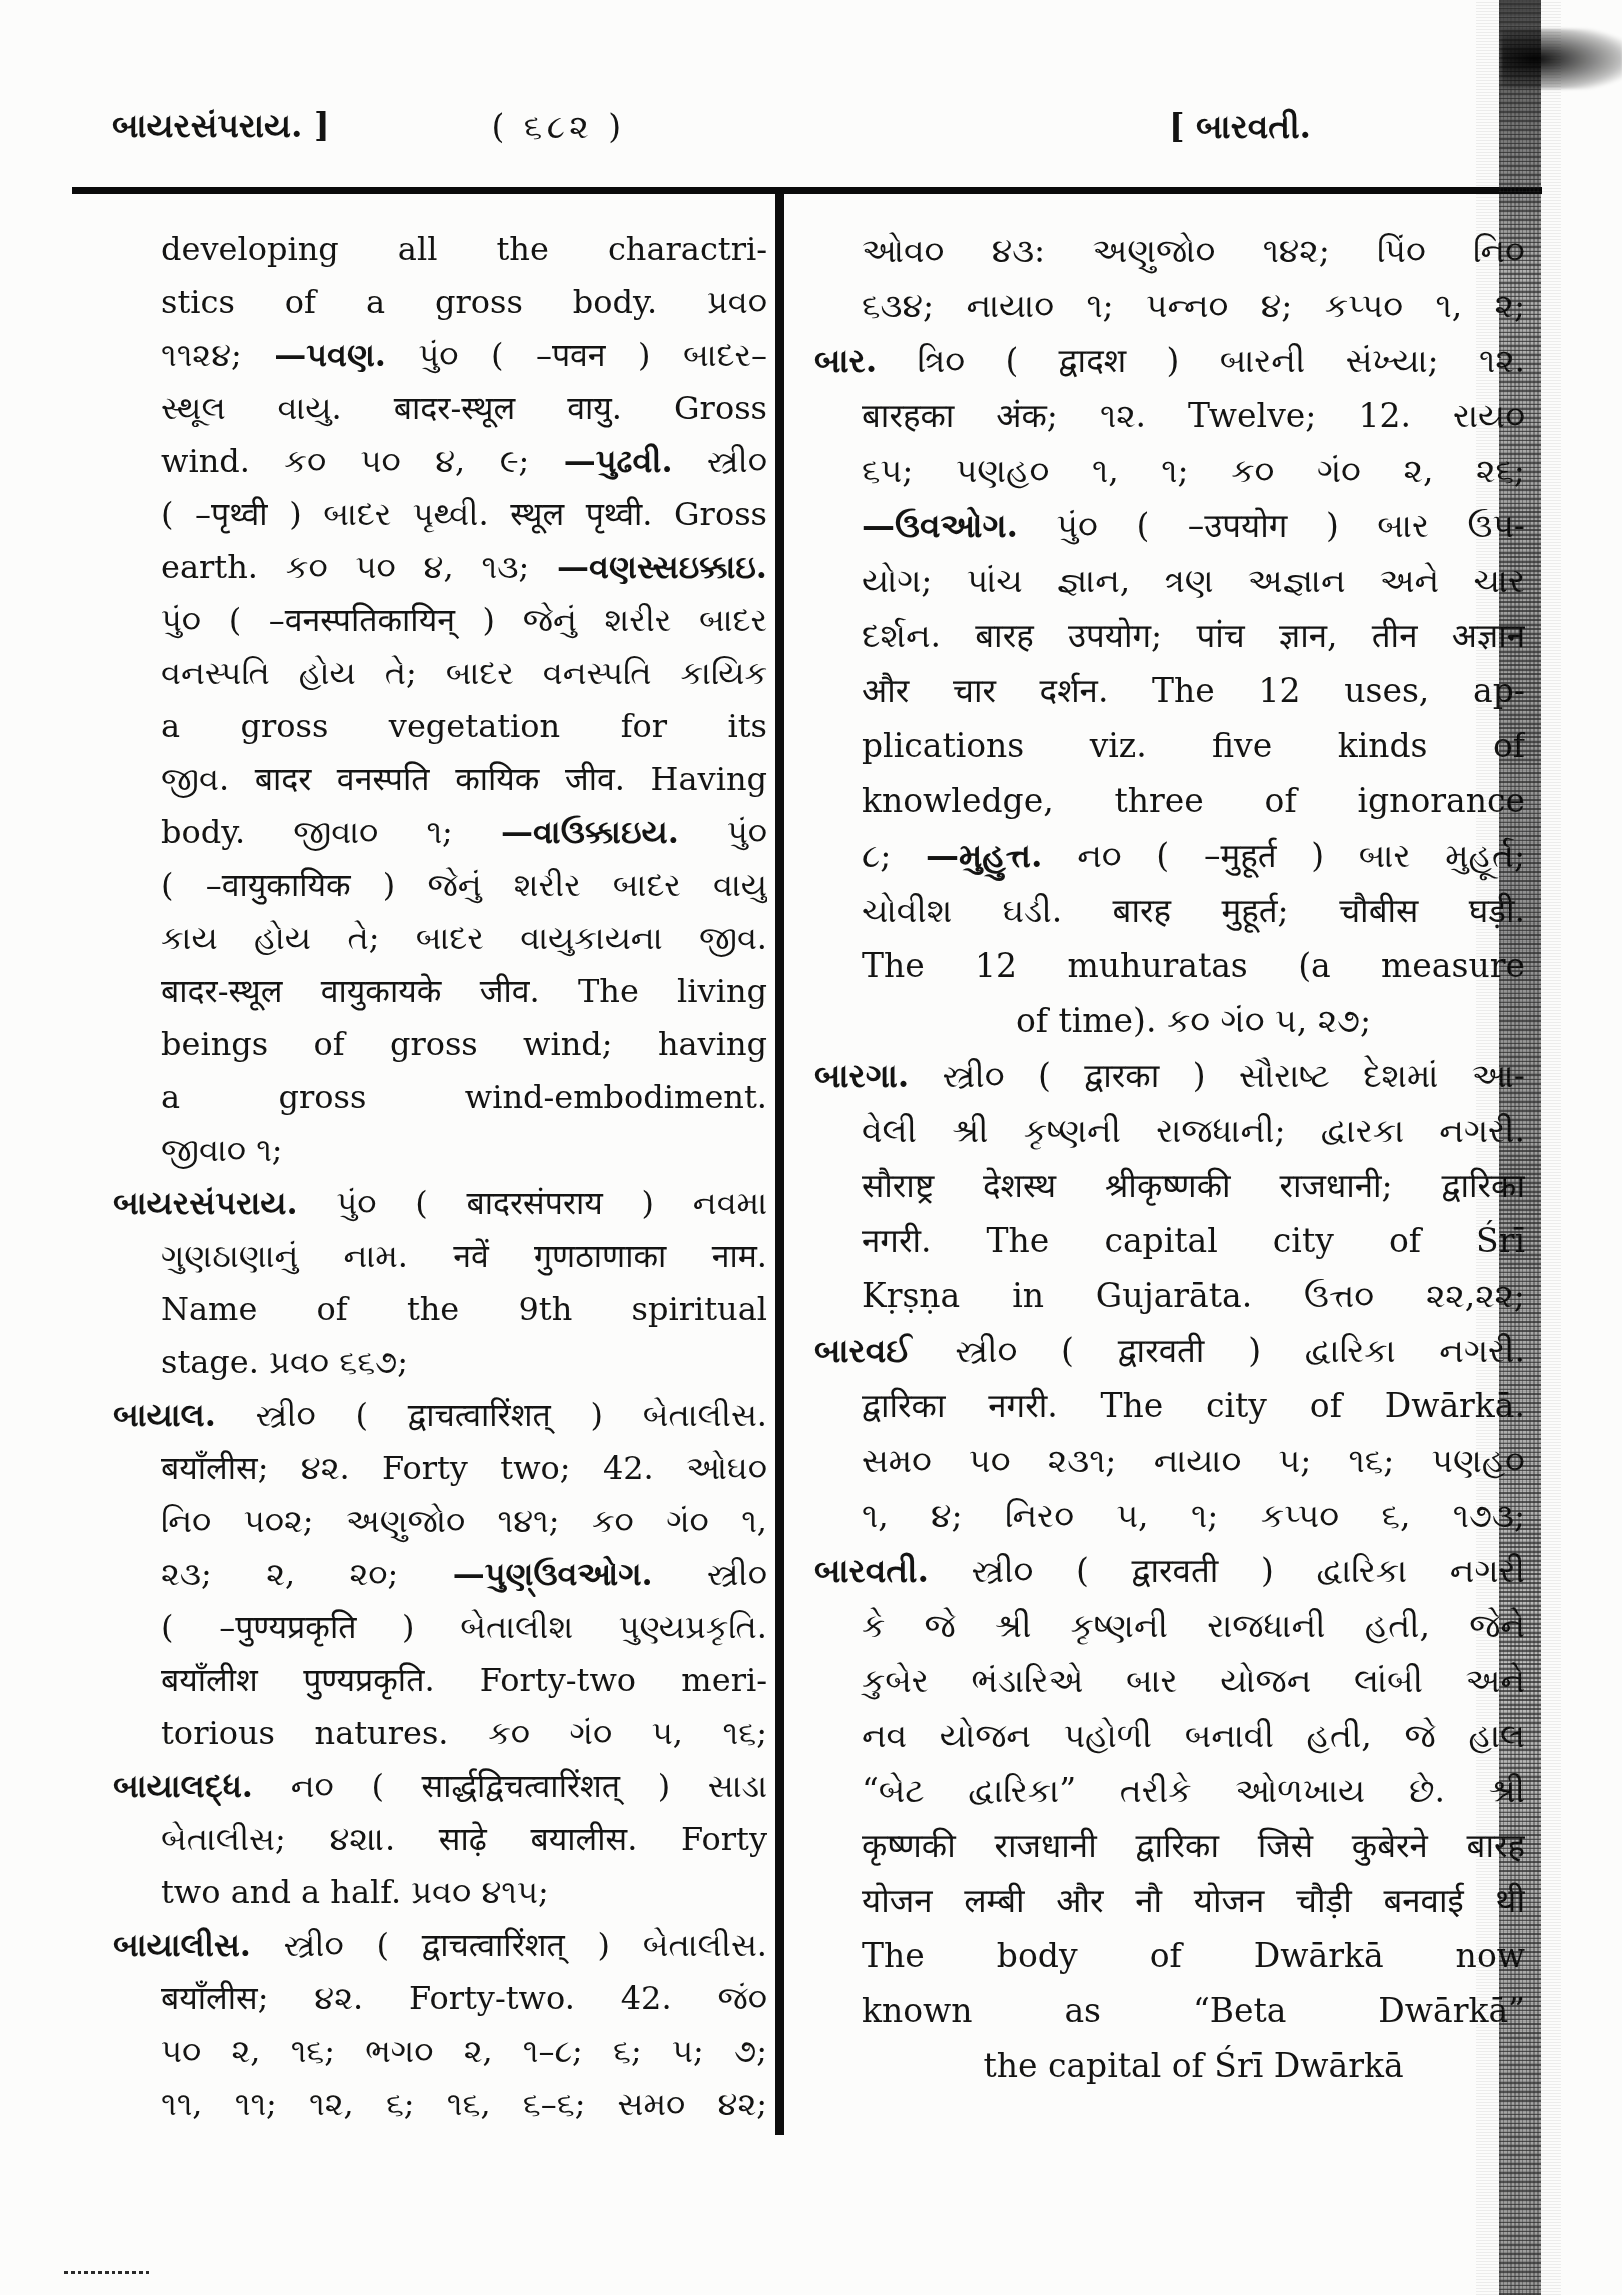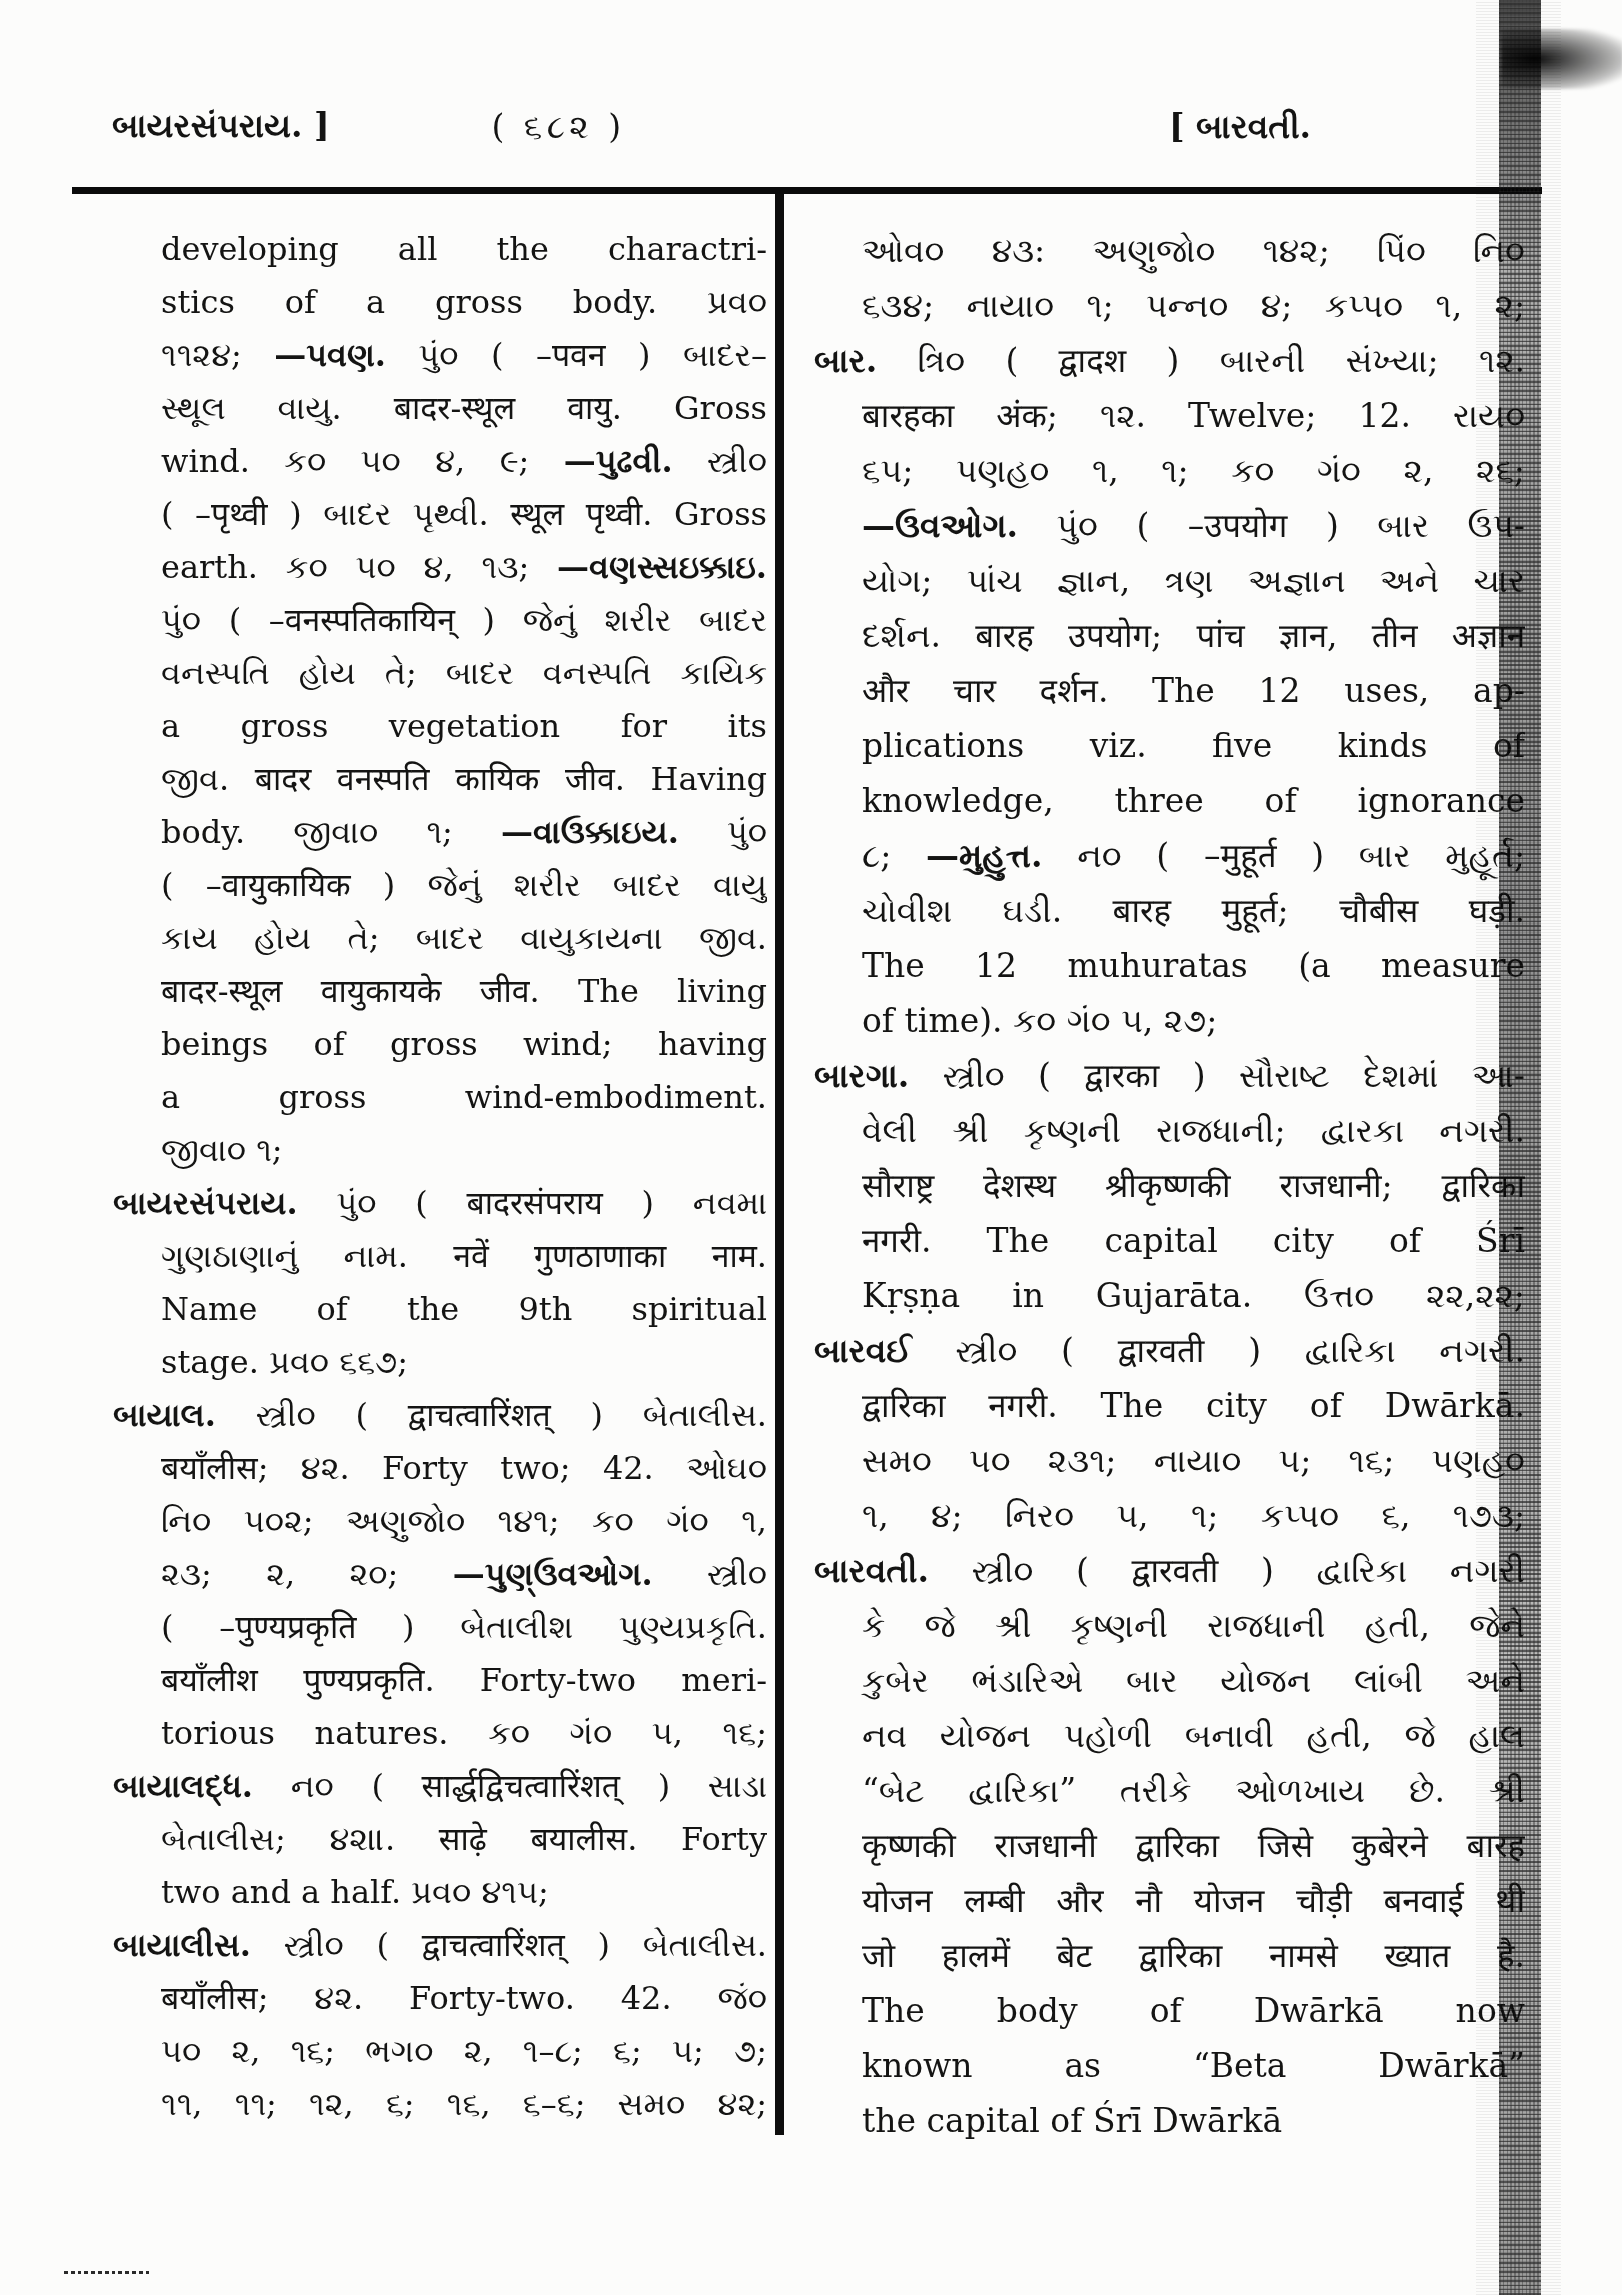--- a/index.html
+++ b/index.html
@@ -16,21 +16,21 @@
   .rule{position:absolute;left:72px;top:187px;width:1470px;height:6.8px;background:#0b0b0b;}
   .divider{position:absolute;left:775px;top:194px;width:9px;height:1941px;background:#0d0d0d;}
   .col{position:absolute;top:223px;}
   .col-left{left:113px;width:654px;}
   .col-right{left:814px;width:711px;}
   .line{
     display:block;white-space:nowrap;overflow:hidden;
     text-align:left;
   }
   .col-left .line{height:53px;line-height:53px;font-size:32px;}
-  .col-right .line{height:55px;line-height:55px;font-size:33px;}
+  .col-right .line{height:55px;line-height:55px;font-size:33px;text-align:center;}
   .line.j{text-align-last:justify;}
   .line.ind{padding-left:48px;}
   .bold{font-weight:bold;}
   .scan-halo{
     position:absolute;left:1476px;top:0;width:85px;height:2295px;
     background:repeating-linear-gradient(0deg, rgba(0,0,0,.14) 0 0.8px, transparent 0.8px 3px);
     opacity:.45;
   }
   .scan-band{
     position:absolute;left:1499px;top:0;width:42px;height:2295px;
@@ -124,21 +124,20 @@
     <div class="line ind j"><span>द्वारिका नगरी. The city of Dwārkā.</span></div>
     <div class="line ind j"><span>સમ૦ ૫૦ ૨૩૧; નાયા૦ ૫; ૧૬; પણહ૦</span></div>
     <div class="line ind j"><span>૧, ૪; નિર૦ ૫, ૧; કપ્પ૦ ૬, ૧૭૩;</span></div>
     <div class="line j"><span class="bold">બારવતી.</span><span> સ્ત્રી૦ ( द्वारवती ) દ્વારિકા નગરી</span></div>
     <div class="line ind j"><span>કે જે શ્રી કૃષ્ણની રાજધાની હતી, જેને</span></div>
     <div class="line ind j"><span>કુબેર ભંડારિએ બાર યોજન લાંબી અને</span></div>
     <div class="line ind j"><span>નવ યોજન પહોળી બનાવી હતી, જે હાલ</span></div>
     <div class="line ind j"><span>“બેટ દ્વારિકા” તરીકે ઓળખાય છે. શ્રી</span></div>
     <div class="line ind j"><span>कृष्णकी राजधानी द्वारिका जिसे कुबेरने बारह</span></div>
     <div class="line ind j"><span>योजन लम्बी और नौ योजन चौड़ी बनवाई थी</span></div>
-    <div class="line ind j"><span>जो हालमें बेट द्वारिका नामसे ख्यात है.</span></div>
     <div class="line ind j"><span>The body of Dwārkā now</span></div>
     <div class="line ind j"><span>known as “Beta Dwārkā”</span></div>
     <div class="line ind"><span>the capital of Śrī Dwārkā</span></div>
   </div>
 
 <div class="scan-halo"></div>
 <div class="scan-band"></div>
 <div class="scan-top"></div>
 <div class="speck-line"></div>
 

